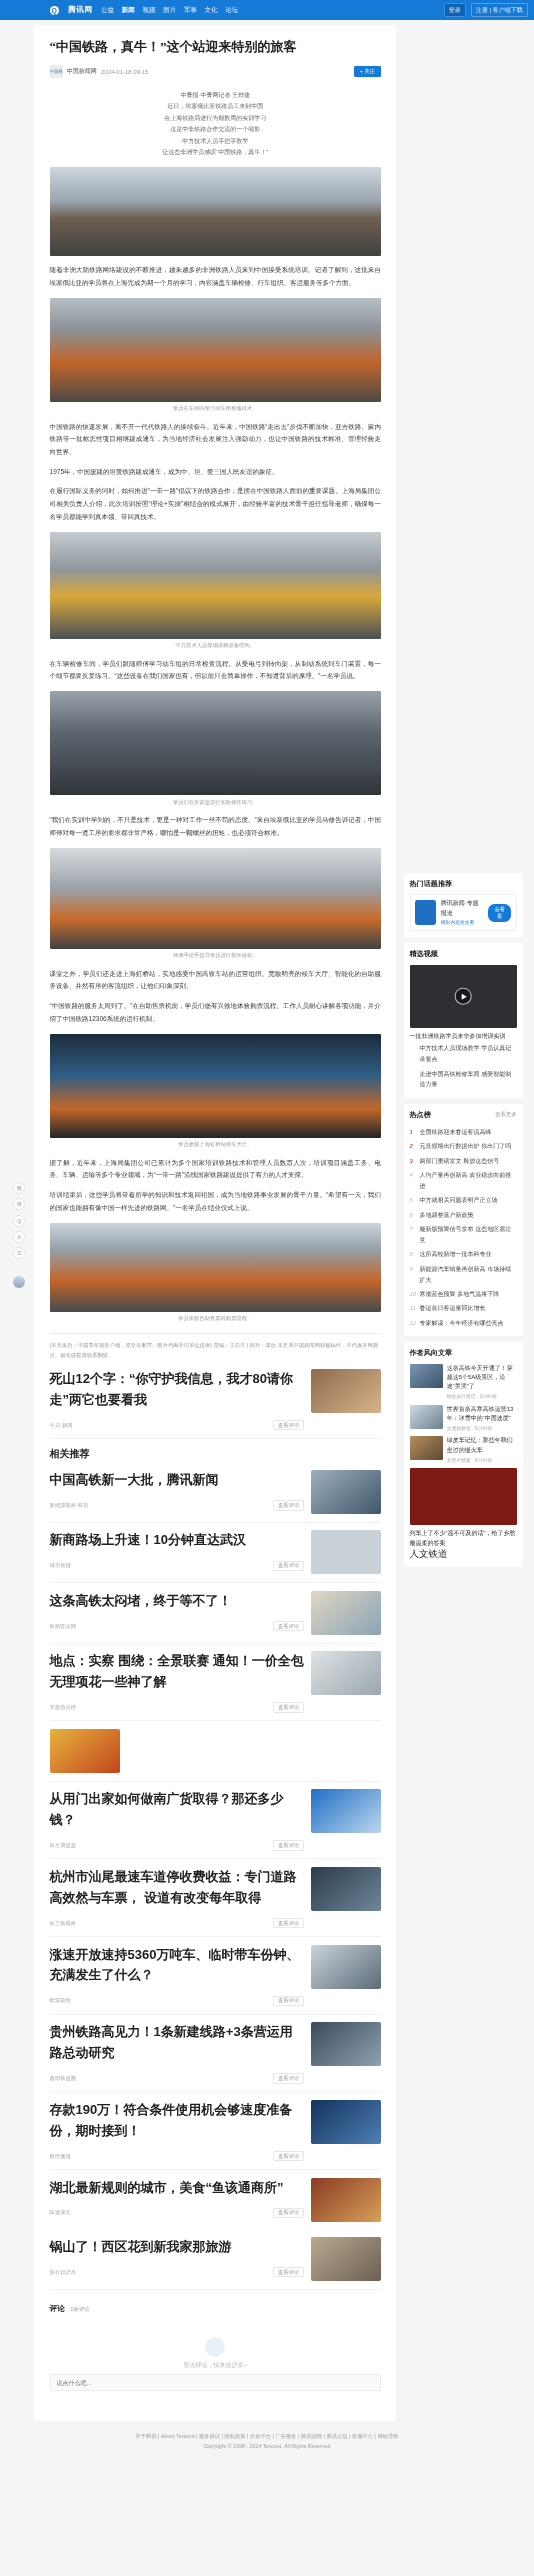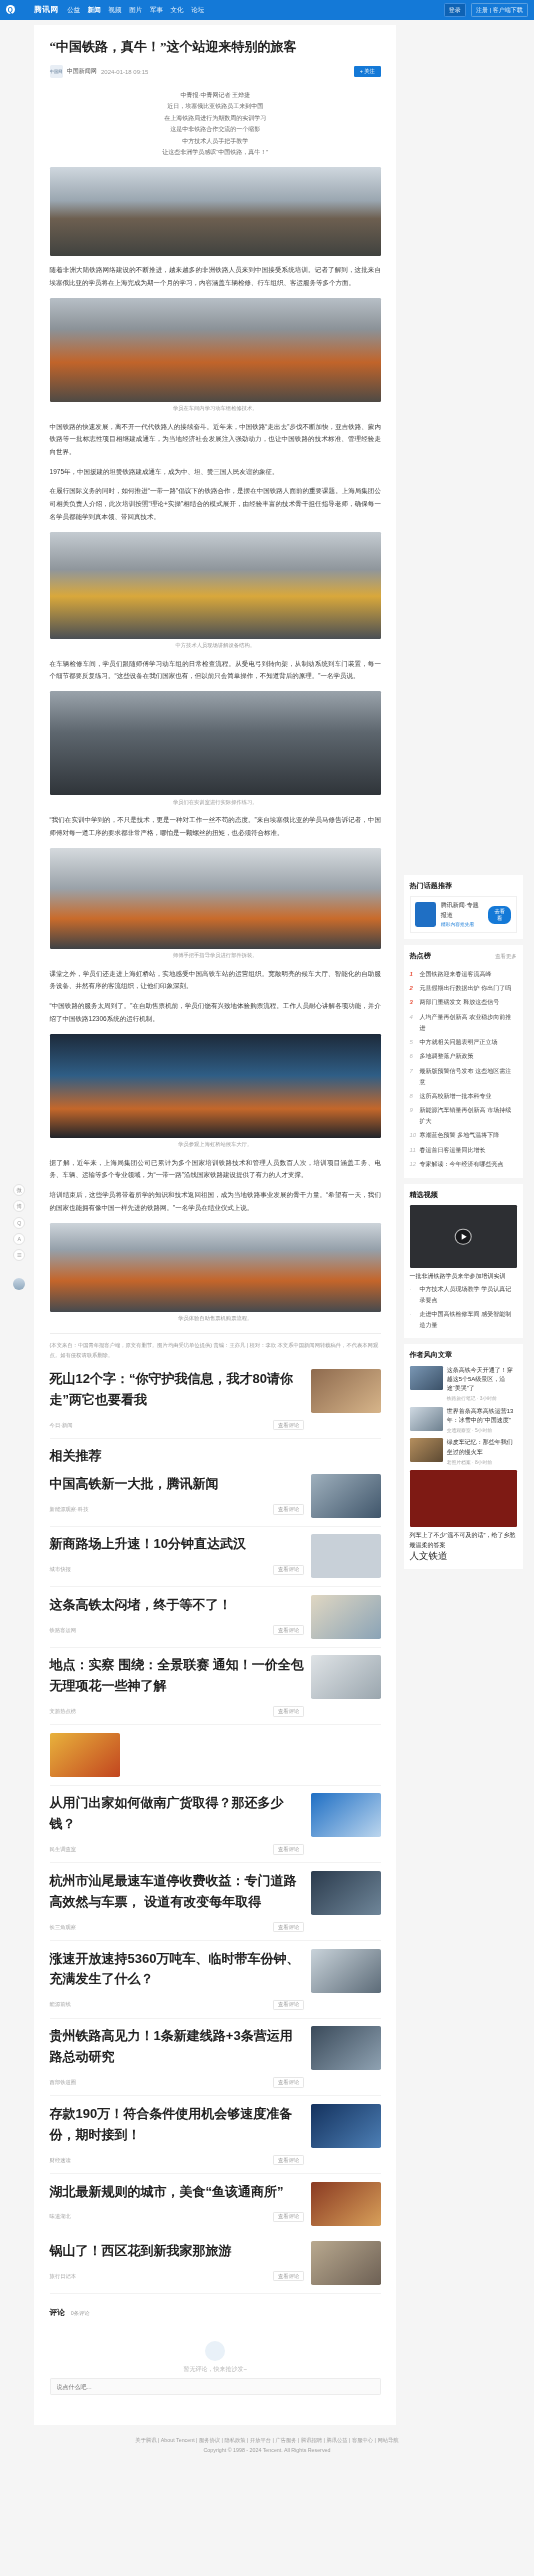--- a/index.html
+++ b/index.html
@@ -17,22 +17,22 @@
     background: #1479d7;
     display: flex;
     align-items: center;
     padding: 0 6px;
     color: #fff;
     font-size: 6.5px;
     gap: 8.3px;
     position: relative;
   }
   .logo {
-    display: flex; gap: 19px;
-    font-size: 7.7px; font-weight: bold; letter-spacing: 0.6px;
+    display: flex; align-items: center; gap: 9px;
+    font-size: 7.7px; font-weight: bold; letter-spacing: 0.6px; margin-left: 44px;
   }
   .logo .mark {
     width: 9px; height: 9px; border-radius: 50%;
     background: #fff; color:#1479d7; font-size: 6.5px;
     display:flex; align-items:center; justify-content:center; font-weight:bold;
   }
   .topnav { display: flex; gap: 7.7px; align-items: center; }
   .topnav a { color: #eaf3fb; text-decoration: none; font-size: 6.5px; }
   .topnav a.active { color:#fff; font-weight: bold; }
   .topbar-right { margin-left:auto; display:flex; align-items:center; gap:4.8px; }
@@ -178,21 +178,21 @@
   }
   .hotlist .rk { color:#bbb; width:6.5px; flex:0 0 6.5px; font-size:6px; font-style:italic; }
   .hotlist .rk.top { color:#e8503a; font-weight:bold; }
   .author-row { display:flex; gap:4.2px; margin-bottom:5.3px; }
   .author-row .ath { width:33px; height:24px; flex:0 0 33px; background:#c3cdd6; border-radius:1.2px; }
   .author-row .att { font-size:6px; line-height:1.55; color:#333; }
   .author-row .atm { font-size:4.8px; color:#a8a8a8; margin-top:1.8px; }
   .adbox { width:100%; height:57px; background:#7e1a14; border-radius:1.2px; position:relative; overflow:hidden;}
   
   .reclist { background:#fff; padding: 1.2px 15.5px 4.8px; }
-  .rec-sec-title { font-size:13px; font-weight:bold; padding:8.3px 0 1.2px; }
+  .rec-sec-title { font-size:10px; font-weight:bold; padding:8.3px 0 1.2px; }
   .rec {
     display:flex; gap:7.1px; padding:7.7px 0; border-bottom:0.6px solid #f2f2f2;
     align-items:flex-start;
   }
   .rec .rt { flex:1 1 auto; min-width:0; }
   .rec .rtitle { font-size:13px; line-height:1.6; color:#222; font-weight:bold; }
   .rec .rmeta { font-size:5.3px; color:#a6a6a6; margin-top:9.5px; display:flex; gap:6px; align-items:center;}
   .rec .rmeta .cmt { margin-left:auto; border:0.6px solid #e6e6e6; border-radius:1.2px; padding:0.6px 3.6px; color:#9b9b9b;}
   .rec .rimg { width:70px; height:44px; flex:0 0 70px; border-radius:1.8px; background:#c8d0d8; }
   
@@ -489,20 +489,38 @@
           <div class="thumb"></div>
           <div class="ptxt">
             <div>腾讯新闻·专题报道</div>
             <div class="ptag">精彩内容抢先看</div>
           </div>
           <button class="pbtn">去看看</button>
         </div>
       </div>
 
       <div class="card">
+        <div class="card-h">精选视频</div>
+        <div class="vid">
+          <div class="play"></div>
+        </div>
+        <div class="vid-title">一批非洲铁路学员来华参加培训实训</div>
+        <ul class="hotlist">
+          <li>
+              <span class="rk">·</span>
+              <span>中方技术人员现场教学 学员认真记录要点</span>
+            </li>
+          <li>
+              <span class="rk">·</span>
+              <span>走进中国高铁检修车间 感受智能制造力量</span>
+            </li>
+        </ul>
+      </div>
+
+      <div class="card">
         <div class="card-h">
           <span>热点榜</span>
           <span class="more">查看更多</span>
         </div>
         <ul class="hotlist">
           <li>
               <span class="rk top">1</span>
               <span>全国铁路迎来春运客流高峰</span>
             </li>
           <li>
@@ -541,38 +559,20 @@
               <span class="rk">10</span>
               <span>寒潮蓝色预警 多地气温将下降</span>
             </li>
           <li>
               <span class="rk">11</span>
               <span>春运首日客运量同比增长</span>
             </li>
           <li>
               <span class="rk">12</span>
               <span>专家解读：今年经济有哪些亮点</span>
-            </li>
-        </ul>
-      </div>
-
-      <div class="card">
-        <div class="card-h">精选视频</div>
-        <div class="vid">
-          <div class="play"></div>
-        </div>
-        <div class="vid-title">一批非洲铁路学员来华参加培训实训</div>
-        <ul class="hotlist">
-          <li>
-              <span class="rk">·</span>
-              <span>中方技术人员现场教学 学员认真记录要点</span>
-            </li>
-          <li>
-              <span class="rk">·</span>
-              <span>走进中国高铁检修车间 感受智能制造力量</span>
             </li>
         </ul>
       </div>
 
       <div class="card">
         <div class="card-h">作者风向文章</div>
 
         <div class="author-row">
           <div class="ath" style="background:linear-gradient(140deg,#7a97b4,#3b5168)"></div>
           <div>

